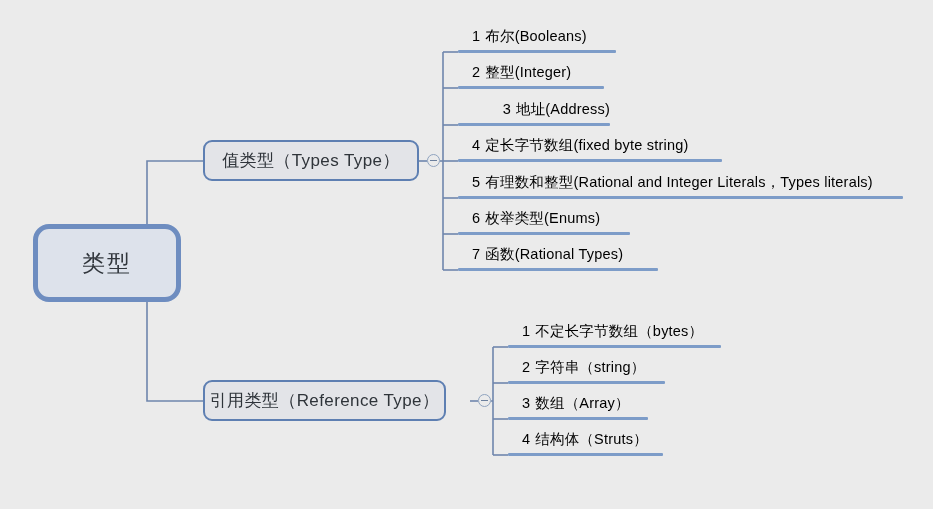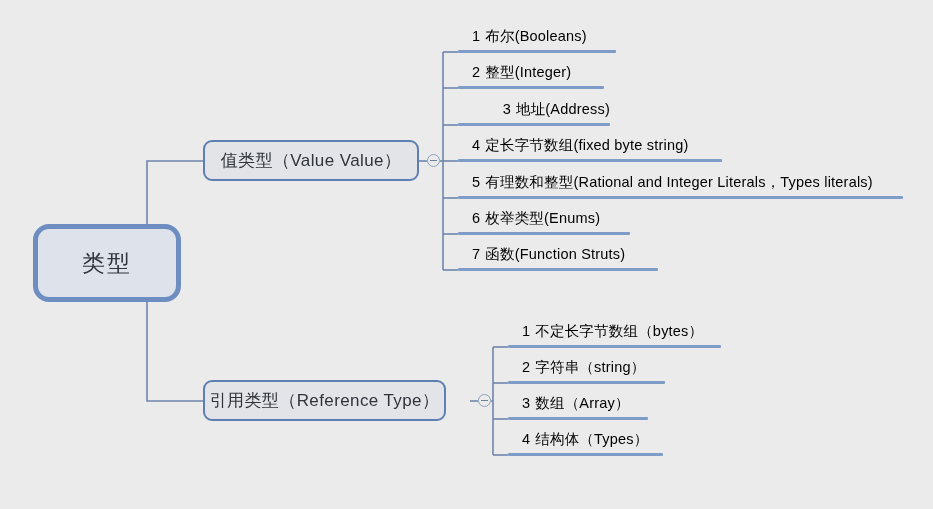--- a/index.html
+++ b/index.html
@@ -160,21 +160,21 @@
     <path d="M 493 383 L 508 383" fill="none" stroke="#6f86ad" stroke-width="1.6"></path>
     <path d="M 493 419 L 508 419" fill="none" stroke="#6f86ad" stroke-width="1.6"></path>
     <path d="M 493 455 L 508 455" fill="none" stroke="#6f86ad" stroke-width="1.6"></path>
   </svg>
 
   <div class="root-node" id="root-node">
     <span class="label">类型</span>
   </div>
 
   <div class="branch-node" id="branch-value">
-    <span class="label">值类型（Value Value）</span>
+    <span class="label">值类型（Types Type）</span>
   </div>
   <div class="toggle" id="toggle-value"></div>
 
   <div class="branch-node" id="branch-reference">
     <span class="label">引用类型（Reference Type）</span>
   </div>
   <div class="toggle" id="toggle-reference"></div>
 
   <div class="leaf" style="left:458px; top:28px;">
     <span class="leaf-text"><span class="idx">1</span><span>布尔(Booleans)</span></span>
@@ -200,37 +200,37 @@
     <span class="leaf-text"><span class="idx">5</span><span>有理数和整型(Rational and Integer Literals，Types literals)</span></span>
     <span class="leaf-bar" style="width:445px;"></span>
   </div>
 
   <div class="leaf" style="left:458px; top:210px;">
     <span class="leaf-text"><span class="idx">6</span><span>枚举类型(Enums)</span></span>
     <span class="leaf-bar" style="width:172px;"></span>
   </div>
 
   <div class="leaf" style="left:458px; top:246px;">
-    <span class="leaf-text"><span class="idx">7</span><span>函数(Function Struts)</span></span>
+    <span class="leaf-text"><span class="idx">7</span><span>函数(Rational Types)</span></span>
     <span class="leaf-bar" style="width:200px;"></span>
   </div>
 
   <div class="leaf" style="left:508px; top:323px;">
     <span class="leaf-text"><span class="idx">1</span><span>不定长字节数组（bytes）</span></span>
     <span class="leaf-bar" style="width:213px;"></span>
   </div>
 
   <div class="leaf" style="left:508px; top:359px;">
     <span class="leaf-text"><span class="idx">2</span><span>字符串（string）</span></span>
     <span class="leaf-bar" style="width:157px;"></span>
   </div>
 
   <div class="leaf" style="left:508px; top:395px;">
     <span class="leaf-text"><span class="idx">3</span><span>数组（Array）</span></span>
     <span class="leaf-bar" style="width:140px;"></span>
   </div>
 
   <div class="leaf" style="left:508px; top:431px;">
-    <span class="leaf-text"><span class="idx">4</span><span>结构体（Types）</span></span>
+    <span class="leaf-text"><span class="idx">4</span><span>结构体（Struts）</span></span>
     <span class="leaf-bar" style="width:155px;"></span>
   </div>
 
 </div>
 
 </body></html>

